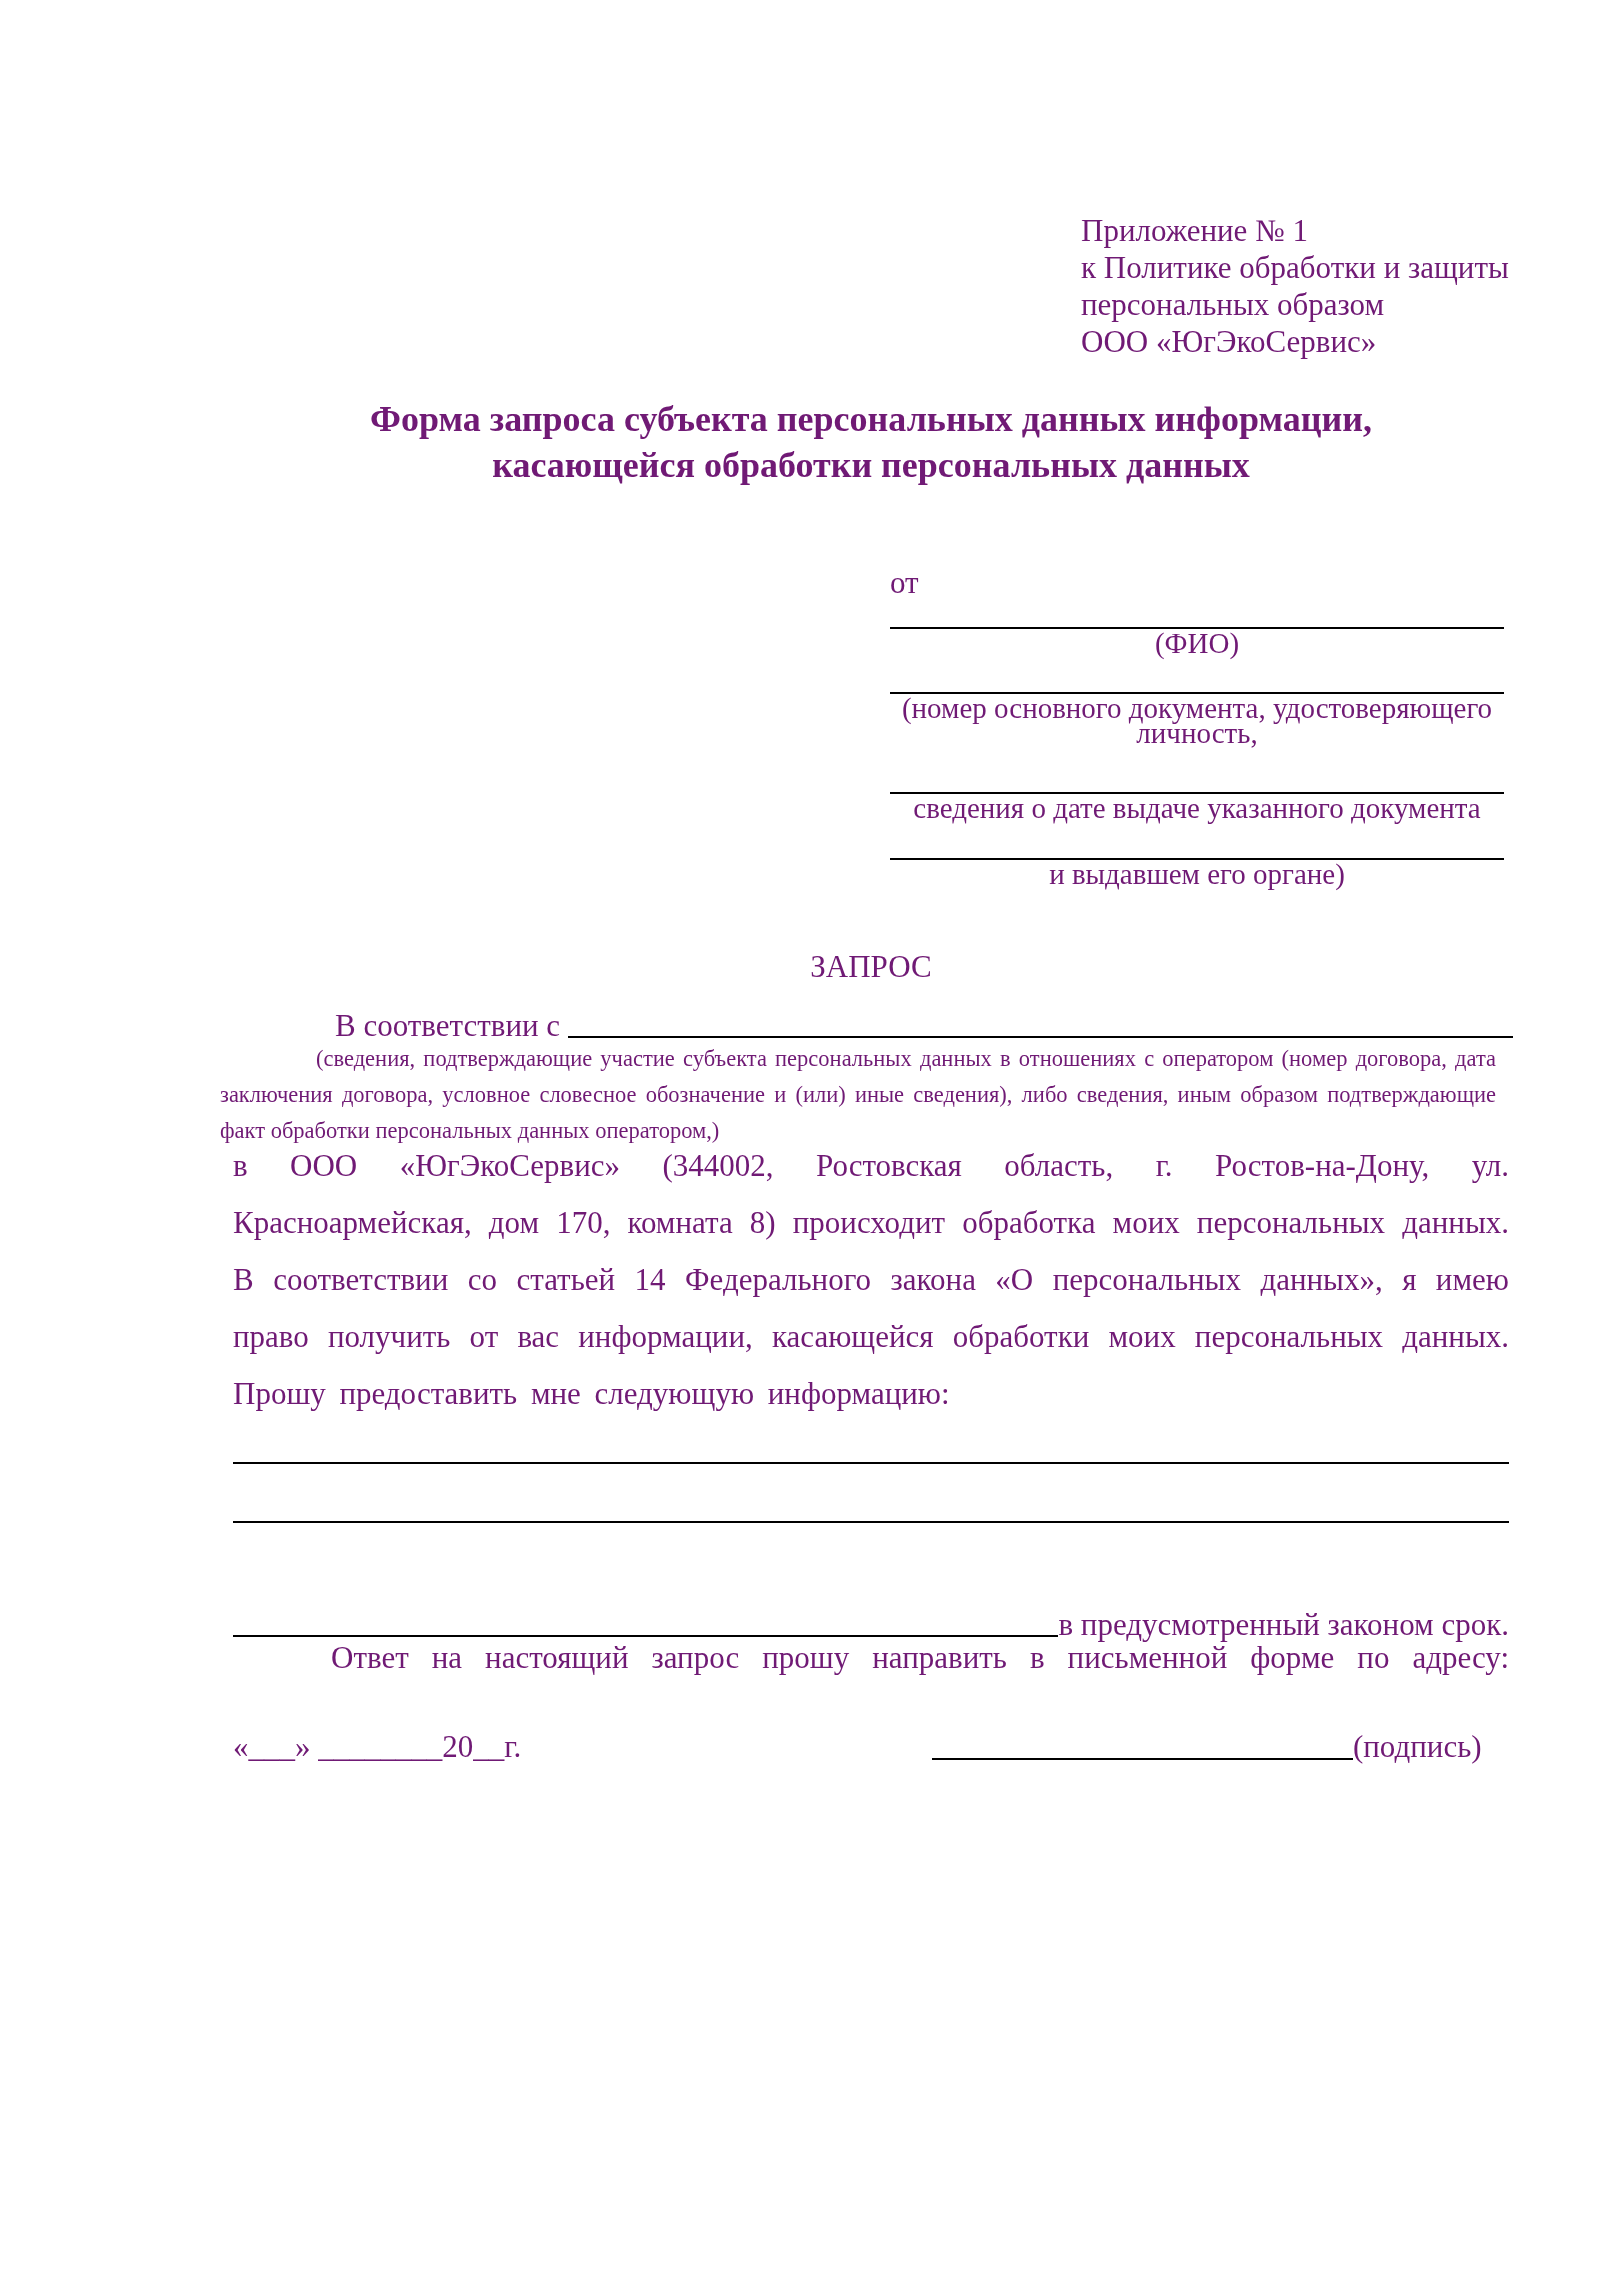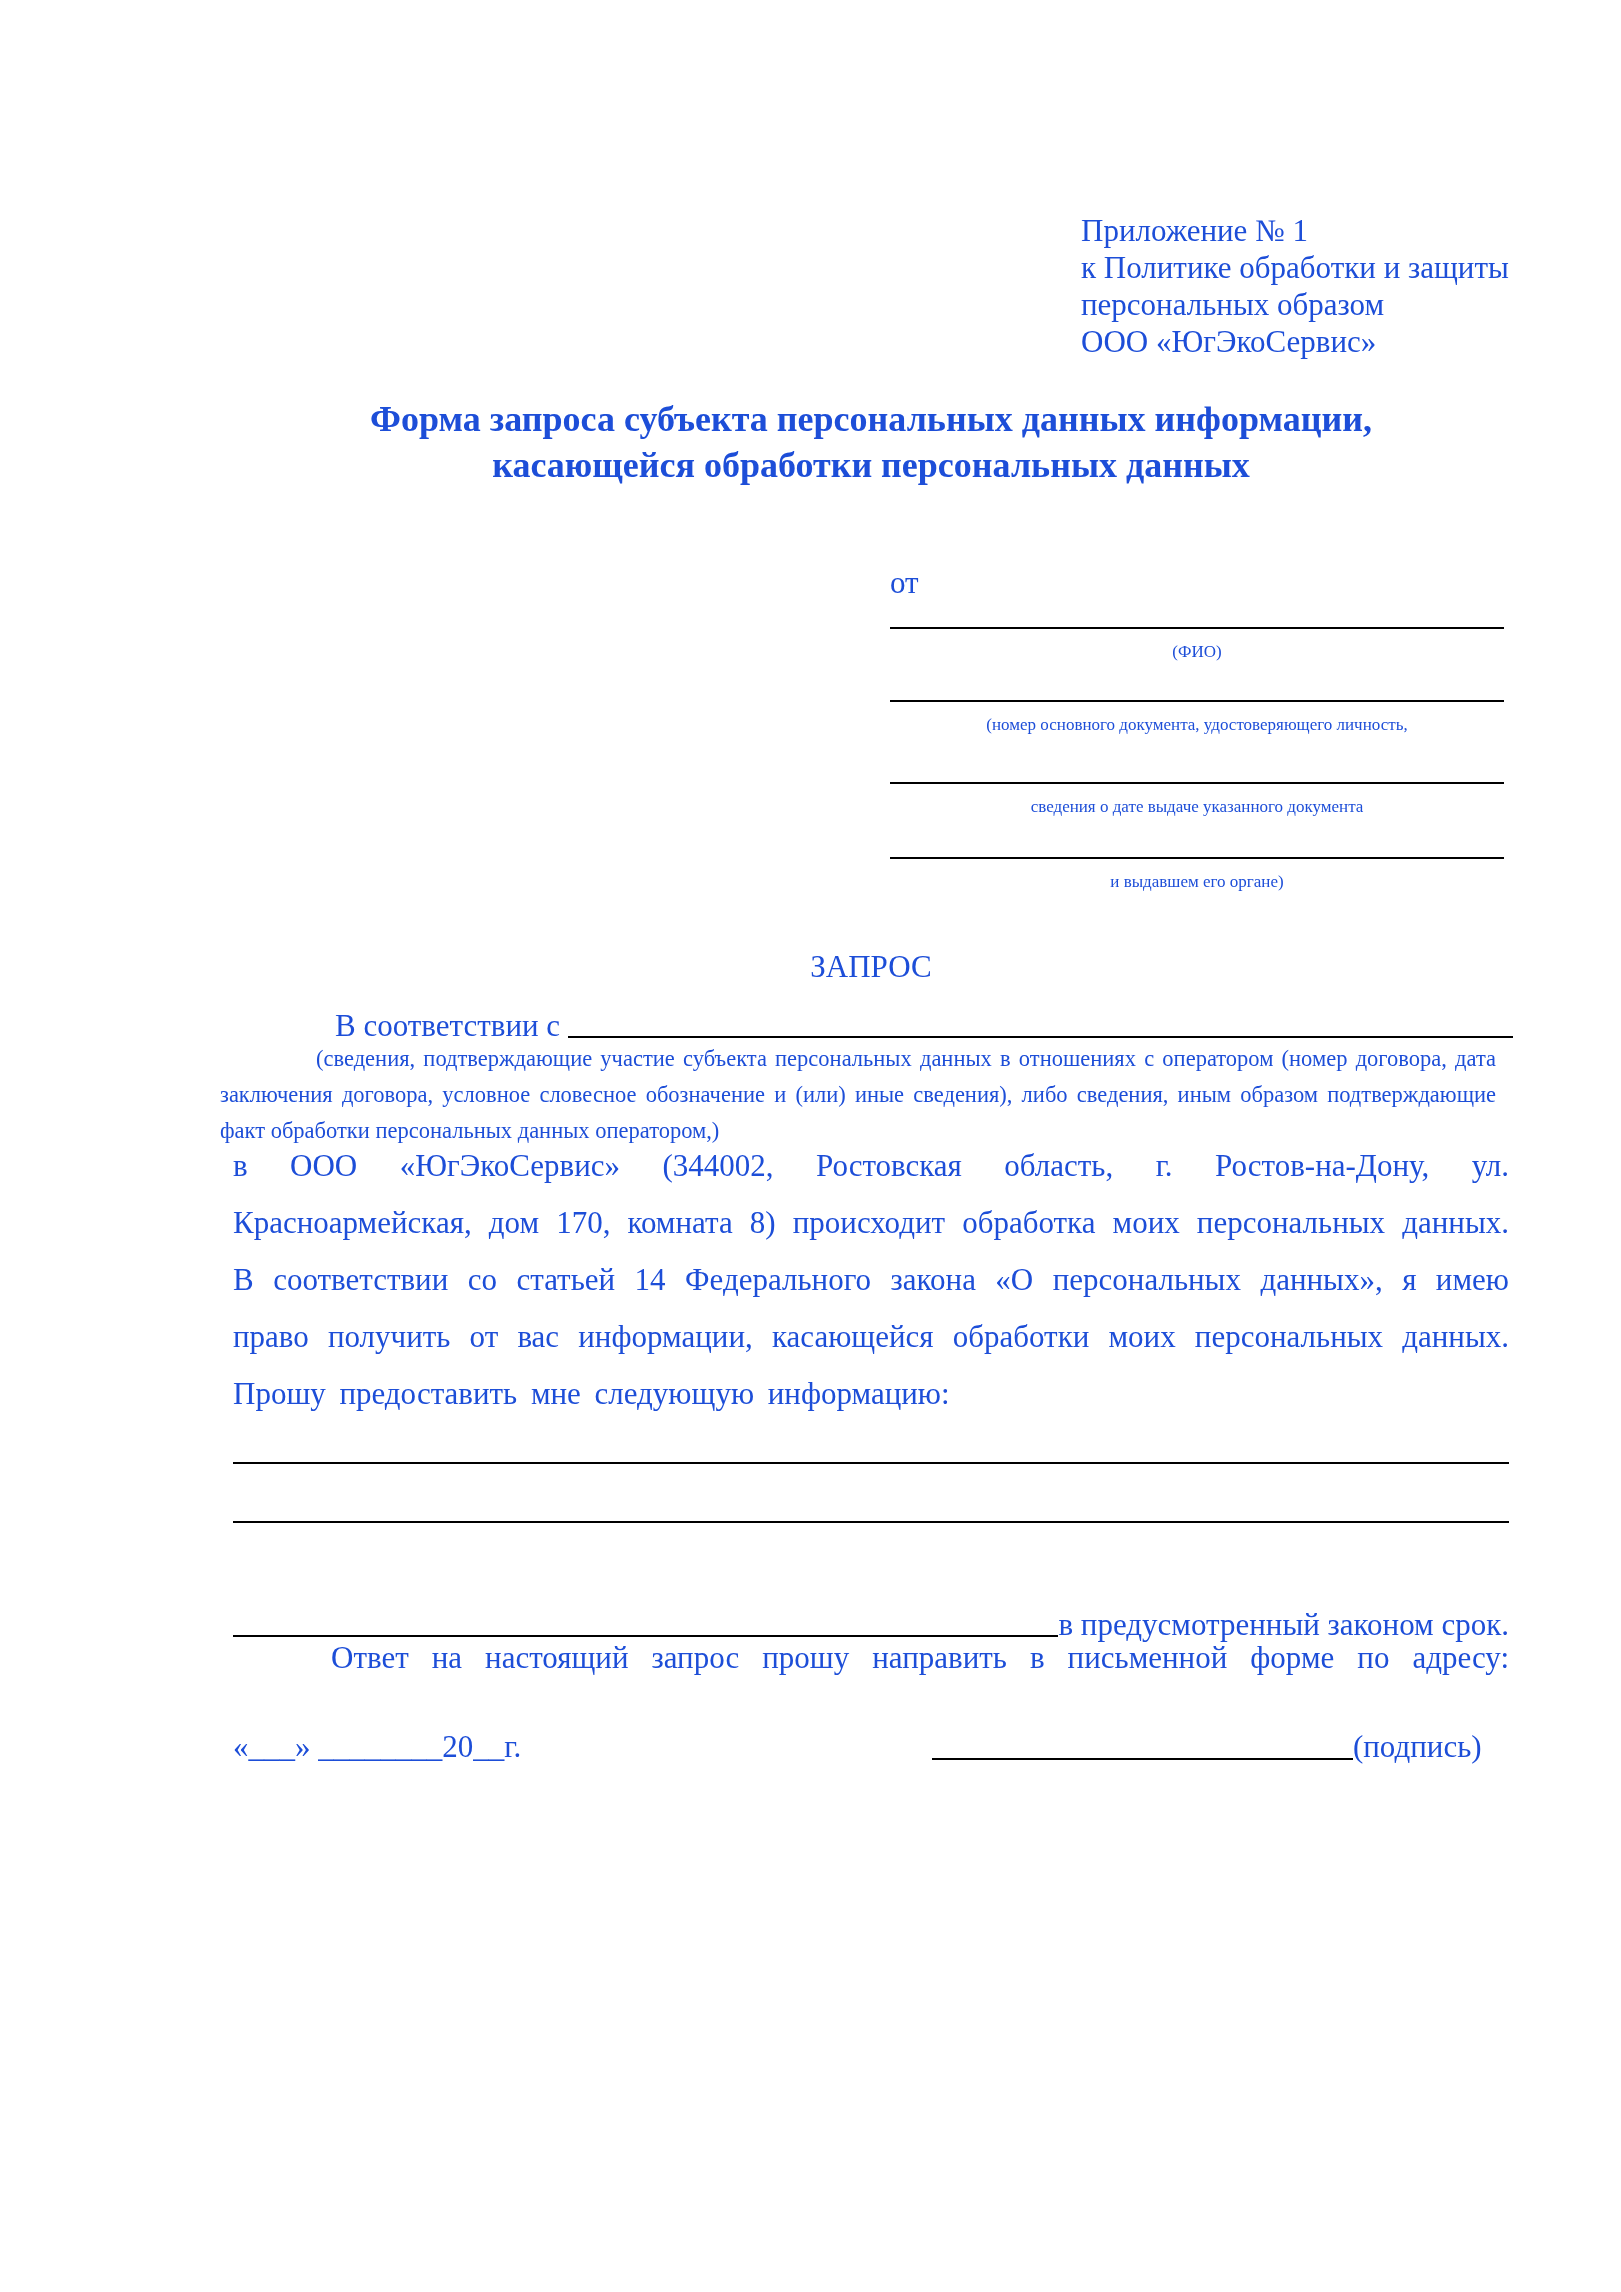--- a/index.html
+++ b/index.html
@@ -2,21 +2,21 @@
 <html><head>
 <meta charset="utf-8">
 <style>
   html, body { margin: 0; padding: 0; background: #e8e8e8; }
   .page {
     position: relative;
     width: 1621px;
     height: 2293px;
     background: #ffffff;
     font-family: "Liberation Serif", "DejaVu Serif", serif;
-    color: #1d4ed8;
+    color: #701a75;
     margin: 0 auto;
     overflow: hidden;
   }
 
   
   .appendix-note {
     position: absolute;
     left: 1081px;
     top: 212px;
     width: 436px;
@@ -49,24 +49,24 @@
     width: 614px;
     font-size: 31px;
   }
   .addr-org { line-height: 39px; }
   .addr-from { line-height: 39px; margin-top: 17.6px; }
   .addr-field .rule {
     height: 0;
     border-bottom: 2.9px solid #000;
   }
   .addr-field .caption {
-    font-size: 17px;
+    font-size: 29px;
     line-height: 25.5px;
     text-align: center;
-    padding-top: 10px;
+    padding-top: 2px;
   }
   .addr-field.f1 .rule { margin-top: 25.5px; }
   .addr-field.f2 .rule { margin-top: 35px; }
   .addr-field.f3 .rule { margin-top: 45px; }
   .addr-field.f4 .rule { margin-top: 37px; }
 
   
   .request-heading {
     position: absolute;
     left: 233px;

